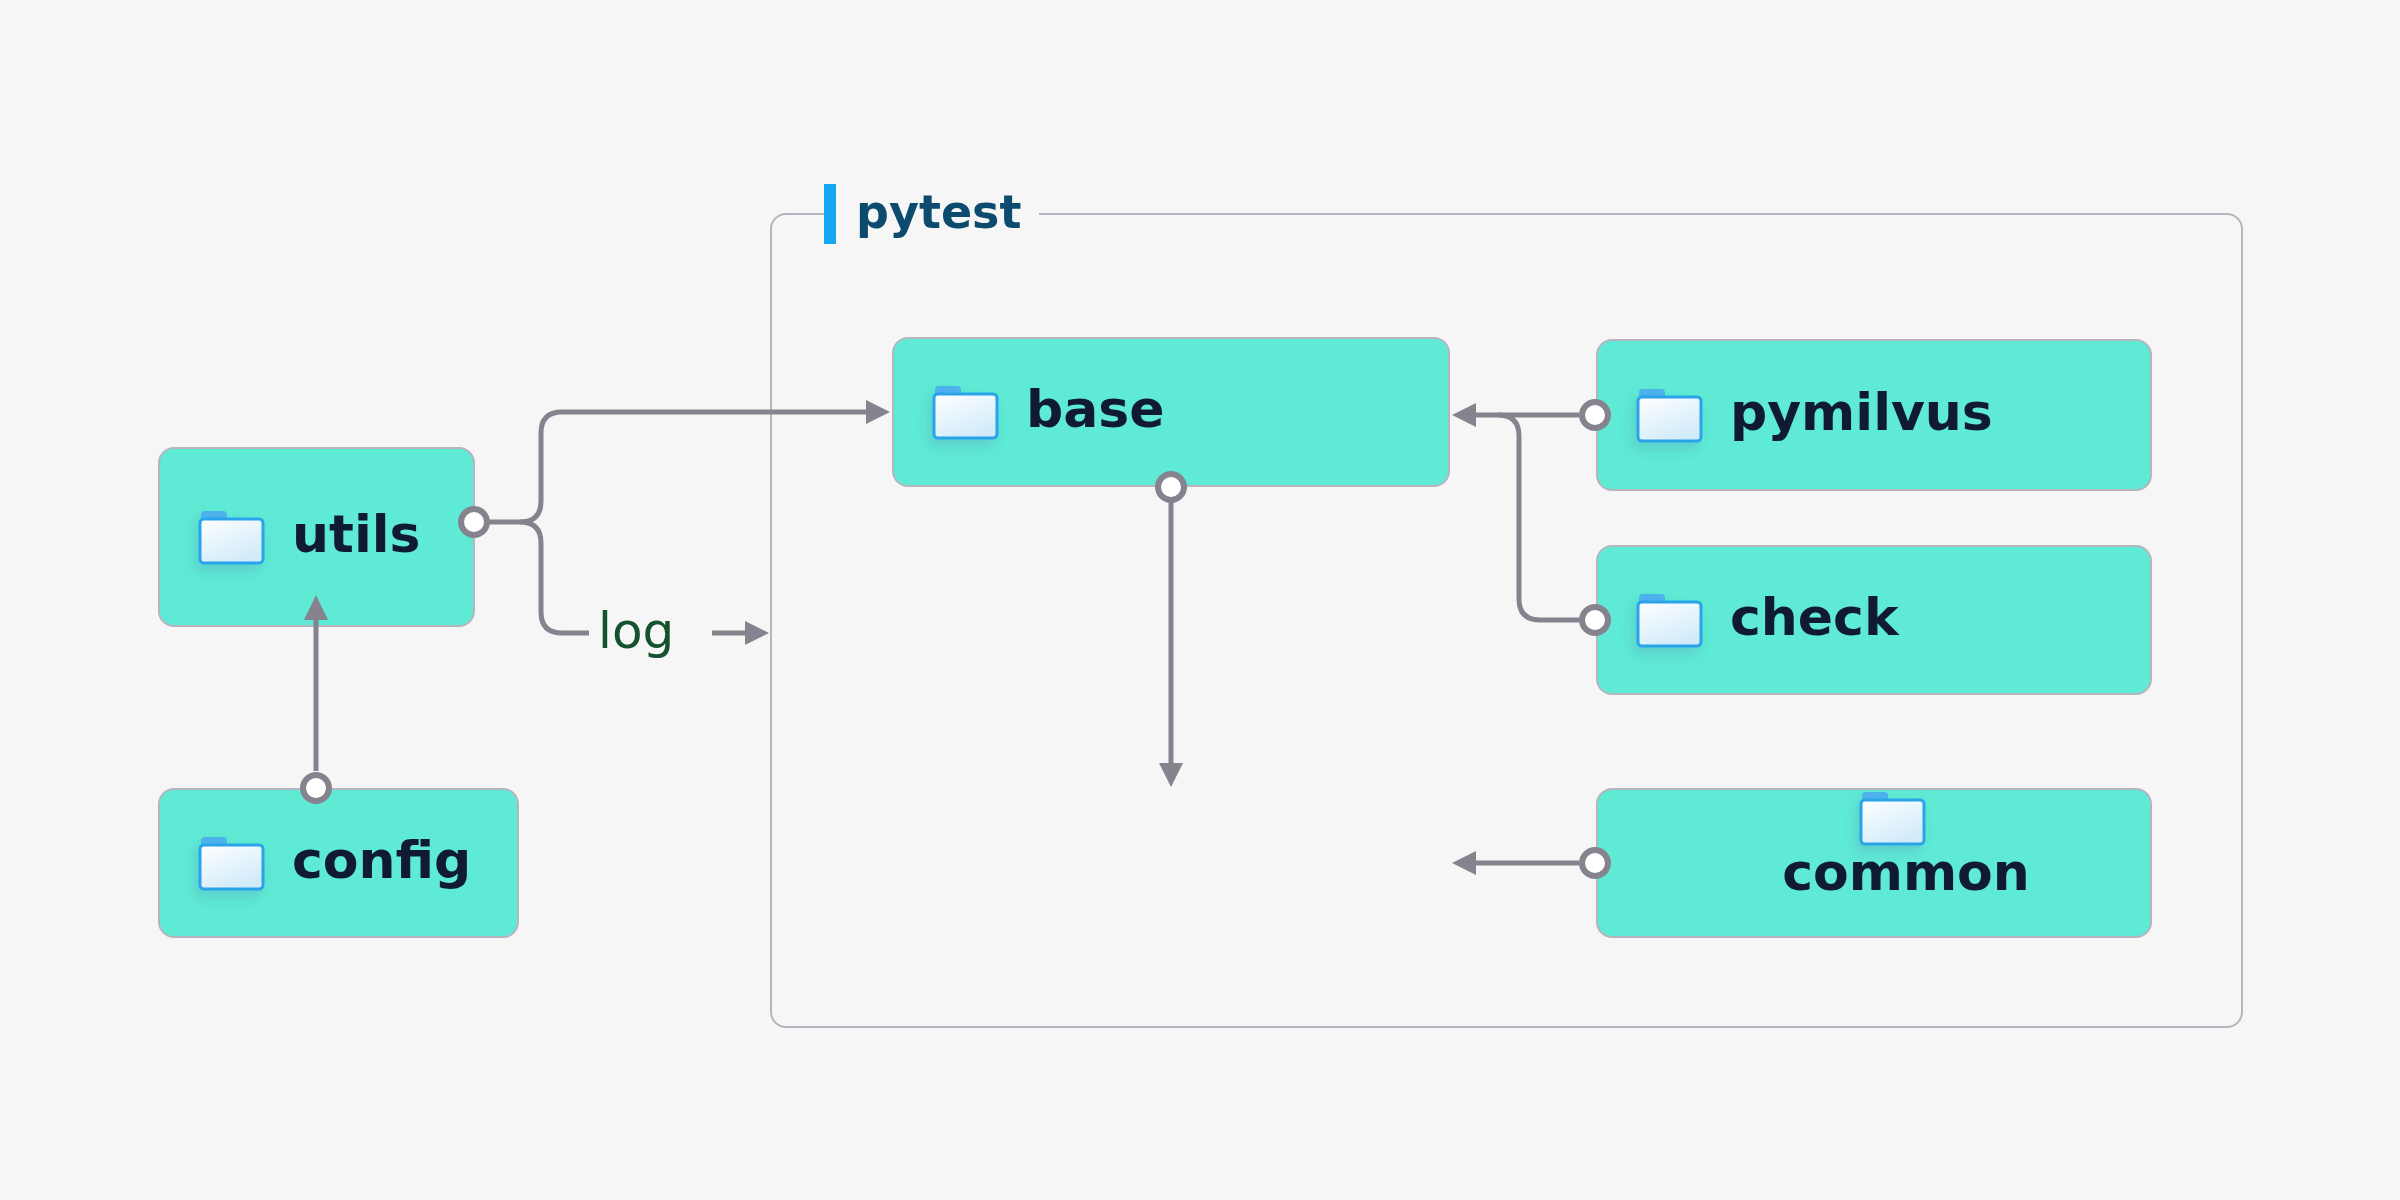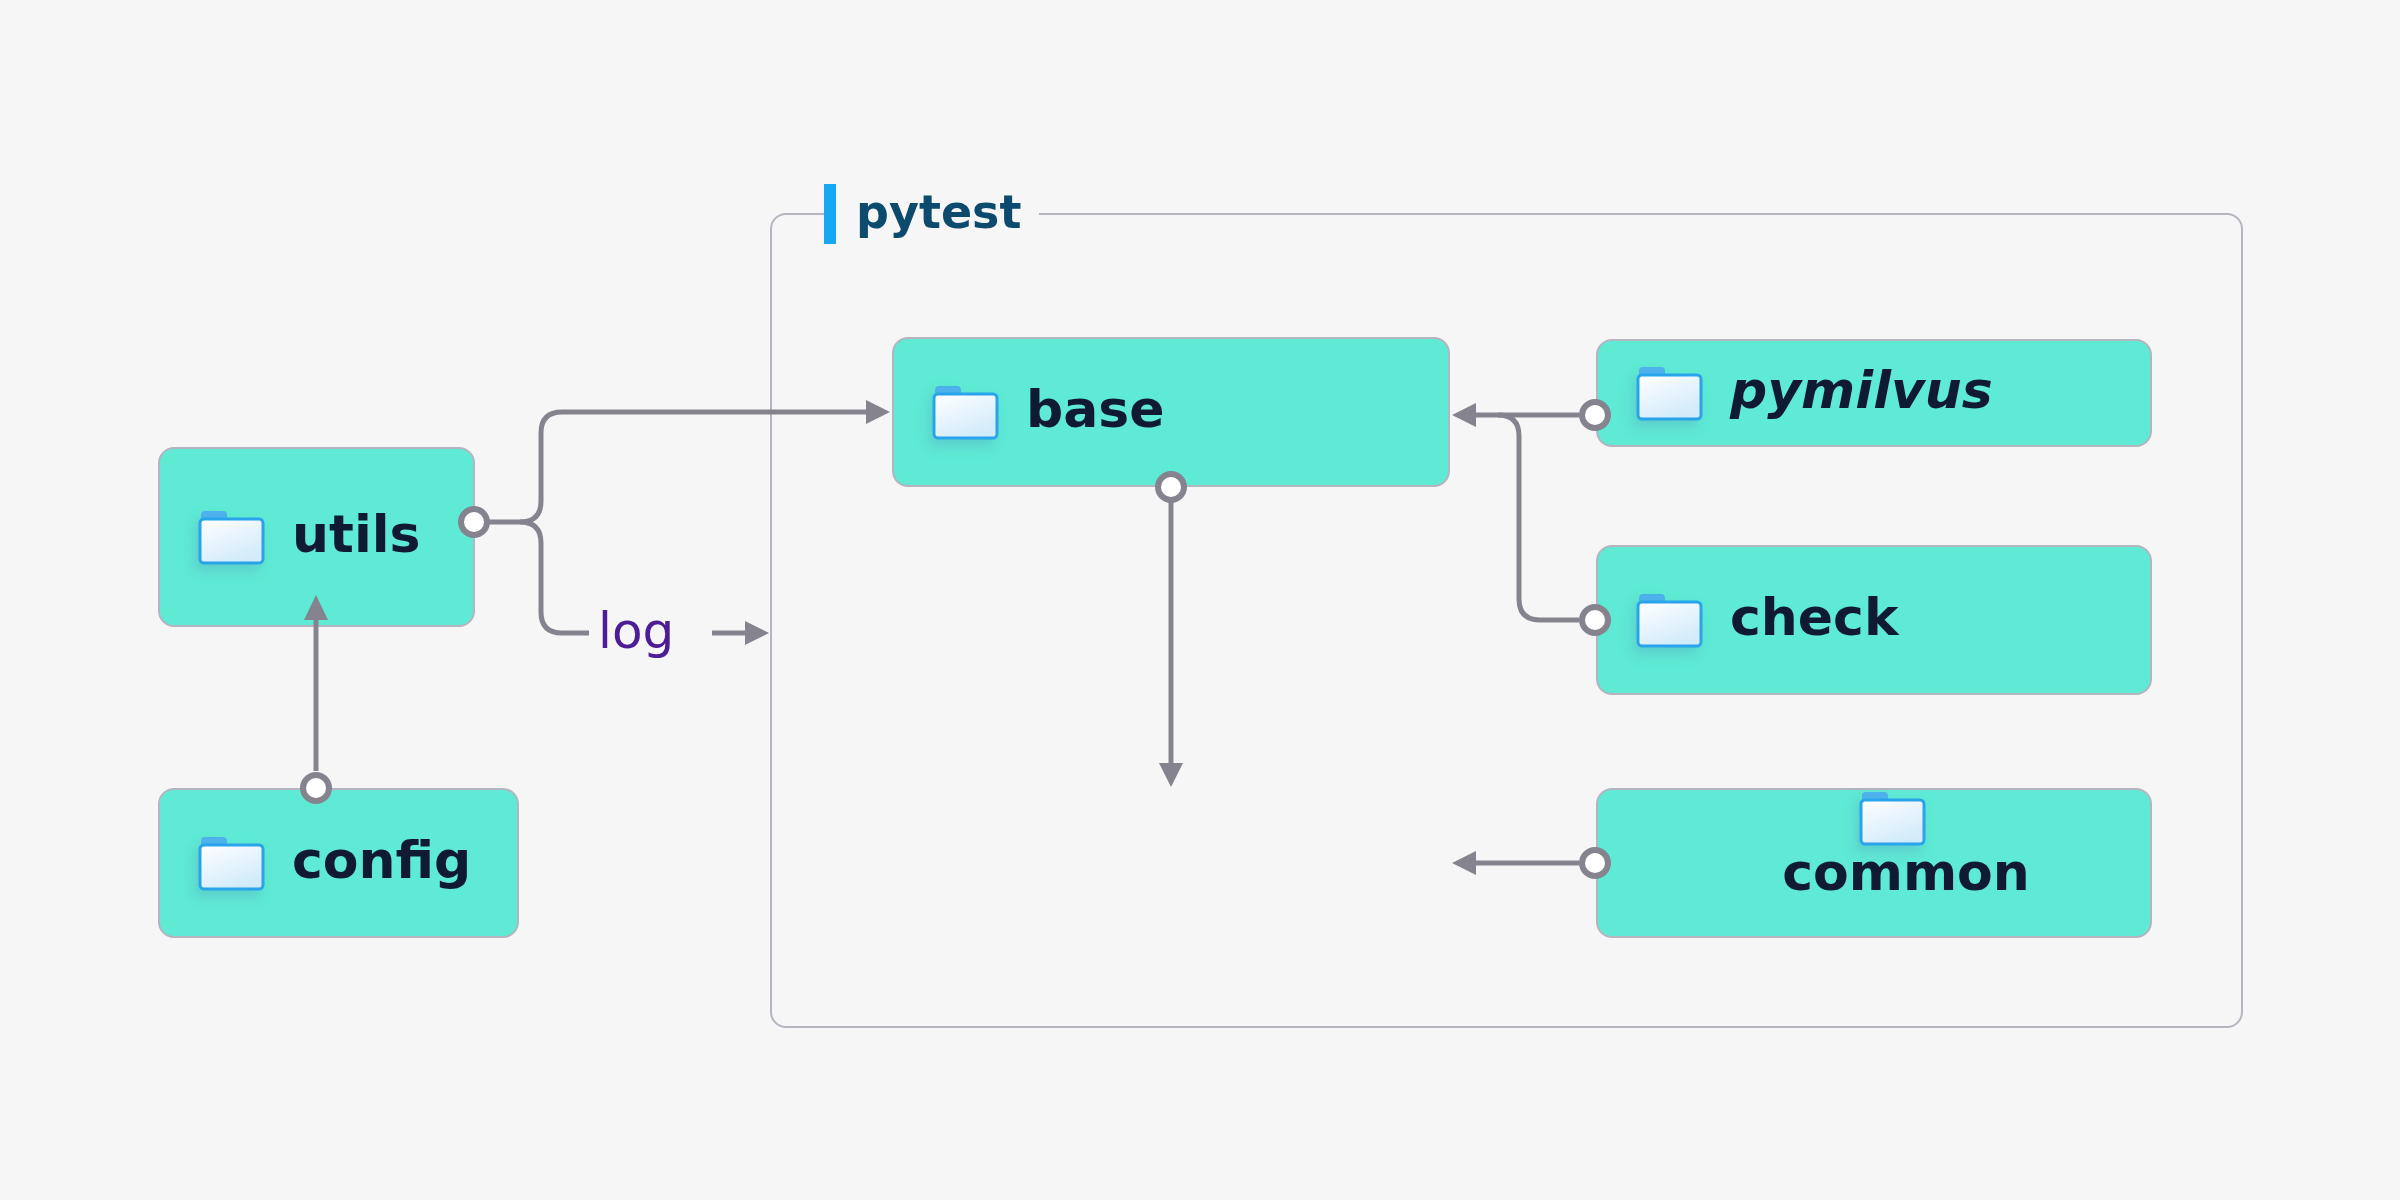--- a/index.html
+++ b/index.html
@@ -70,21 +70,21 @@
     padding-bottom: 6px;
   }
   .folder {
     display: inline-flex;
     filter: drop-shadow(-4px 7px 6px rgba(90, 140, 185, 0.28));
   }
 
   .node-utils     { left: 158px;  top: 447px; width: 317px; height: 180px; }
   .node-config    { left: 158px;  top: 788px; width: 361px; height: 150px; }
   .node-base      { left: 892px;  top: 337px; width: 558px; height: 150px; }
-  .node-pymilvus  { left: 1596px; top: 339px; width: 556px; height: 108px; font-style: italic; }
+  .node-pymilvus  { left: 1596px; top: 339px; width: 556px; height: 152px; }
   .node-check     { left: 1596px; top: 545px; width: 556px; height: 150px; }
   .node-testcases { left: 892px;  top: 788px; width: 558px; height: 150px; }
   .node-common    { left: 1596px; top: 788px; width: 556px; height: 150px; flex-direction: column; }
 
   
   .edges {
     position: absolute;
     left: 0; top: 0;
     width: 2400px; height: 1200px;
     z-index: 4;
@@ -98,21 +98,21 @@
   .edges polygon { fill: #84838e; stroke: none; }
   .edges circle  { fill: #ffffff; stroke: #84838e; stroke-width: 6px; }
 
   
   .edge-label {
     position: absolute;
     left: 598px; top: 633px;
     transform: translateY(-54%);
     font-size: 50px;
     font-weight: 500;
-    color: #4c1d95;
+    color: #14532d;
     z-index: 3;
     line-height: 1;
   }
 </style>
 </head>
 <body>
 
 <div class="canvas">
 
   <div class="group-frame"></div>

